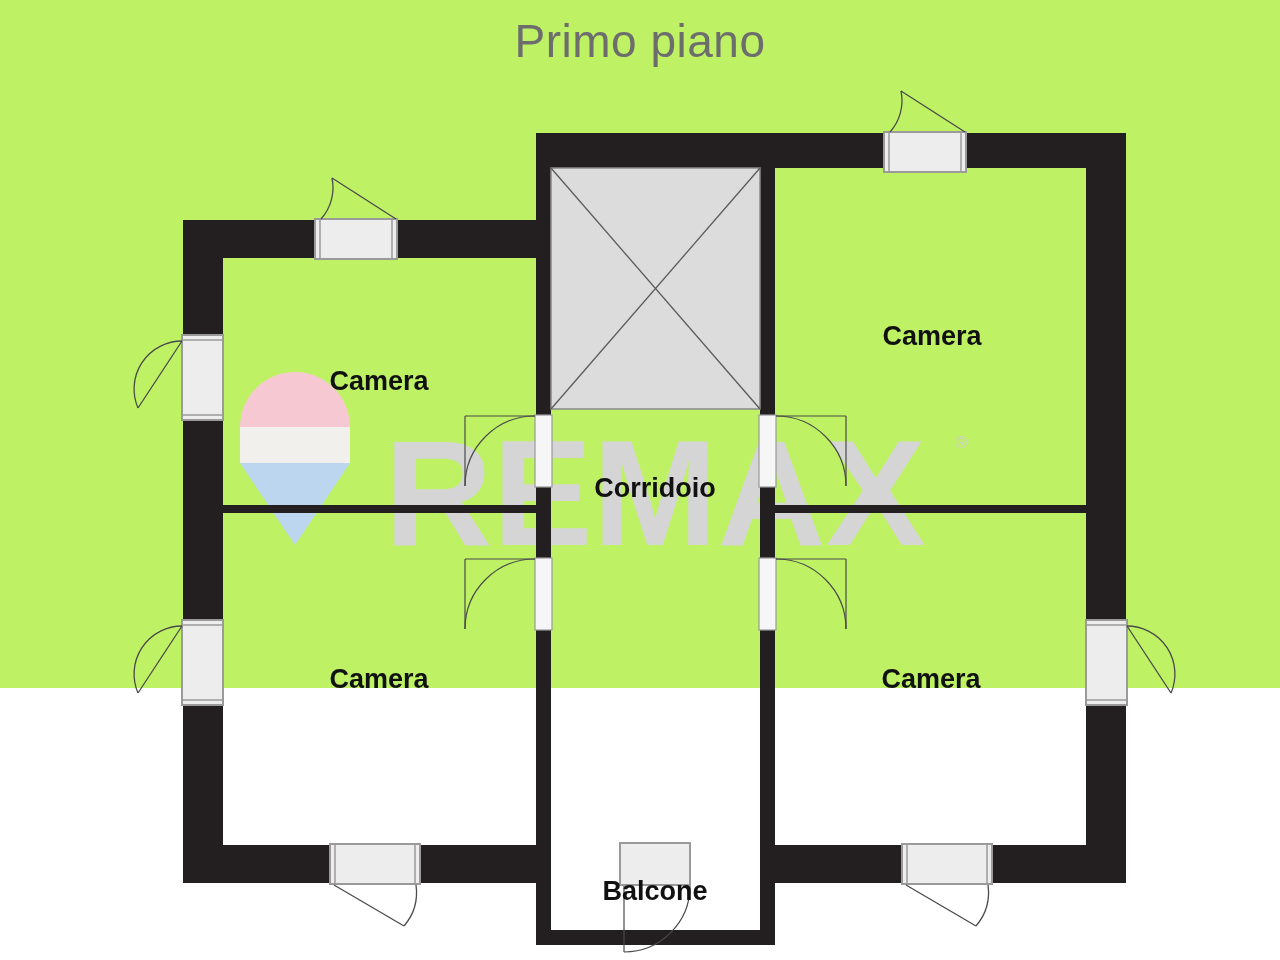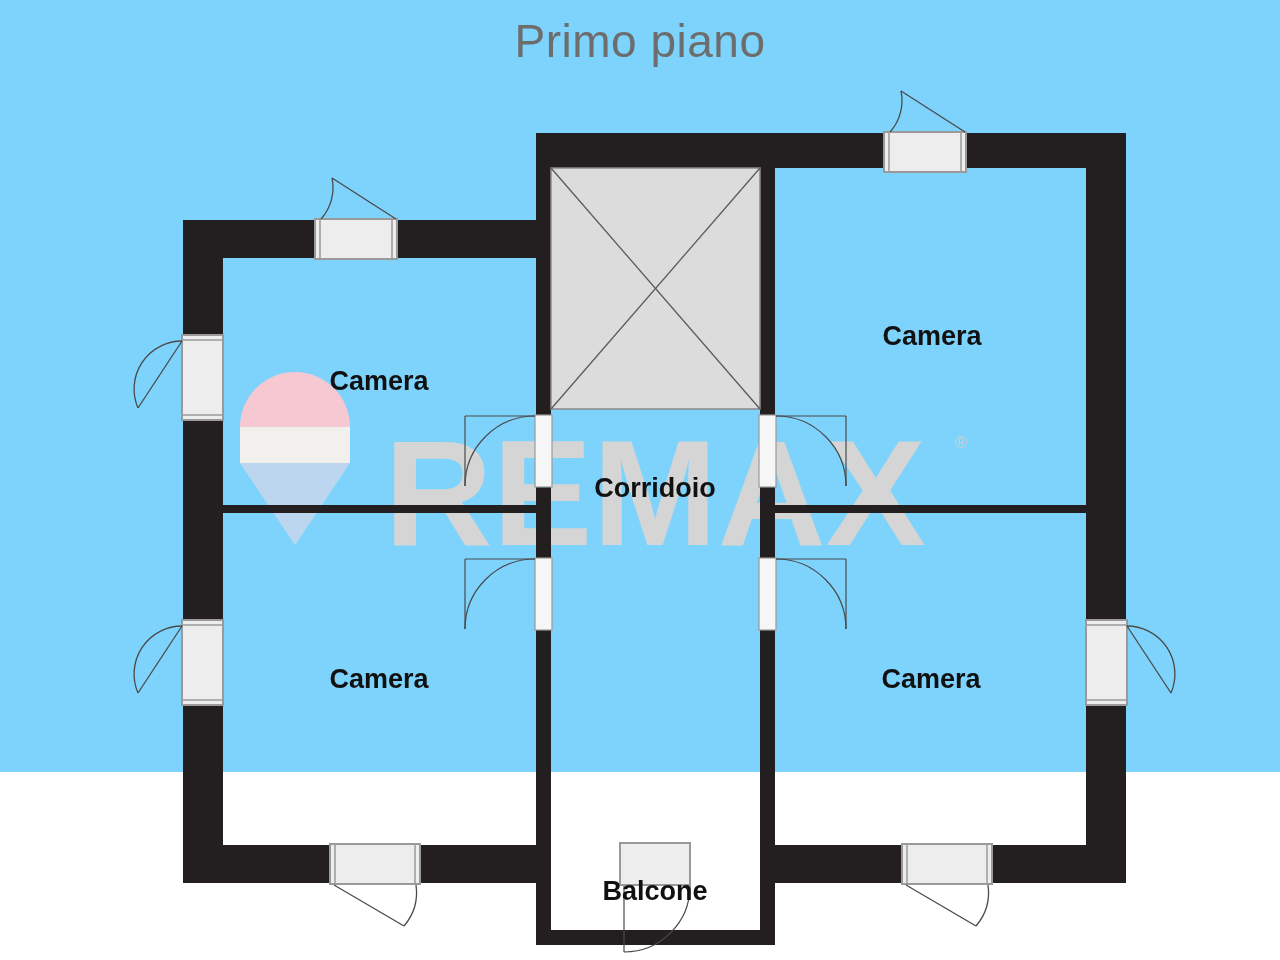--- a/index.html
+++ b/index.html
@@ -10,22 +10,22 @@
   body {
     width: 1280px;
     height: 960px;
     font-family: "Liberation Sans", sans-serif;
     overflow: hidden;
     position: relative;
   }
   #plan-root {
     position: relative;
     width: 1280px;
-    height: 772px;
-    background: #7dd3fc;
+    height: 688px;
+    background: #bef264;
   }
   .plan-title {
     position: absolute;
     top: 14px;
     left: 0;
     width: 1280px;
     text-align: center;
     font-size: 46px;
     font-weight: 400;
     color: #6d6d6d;

